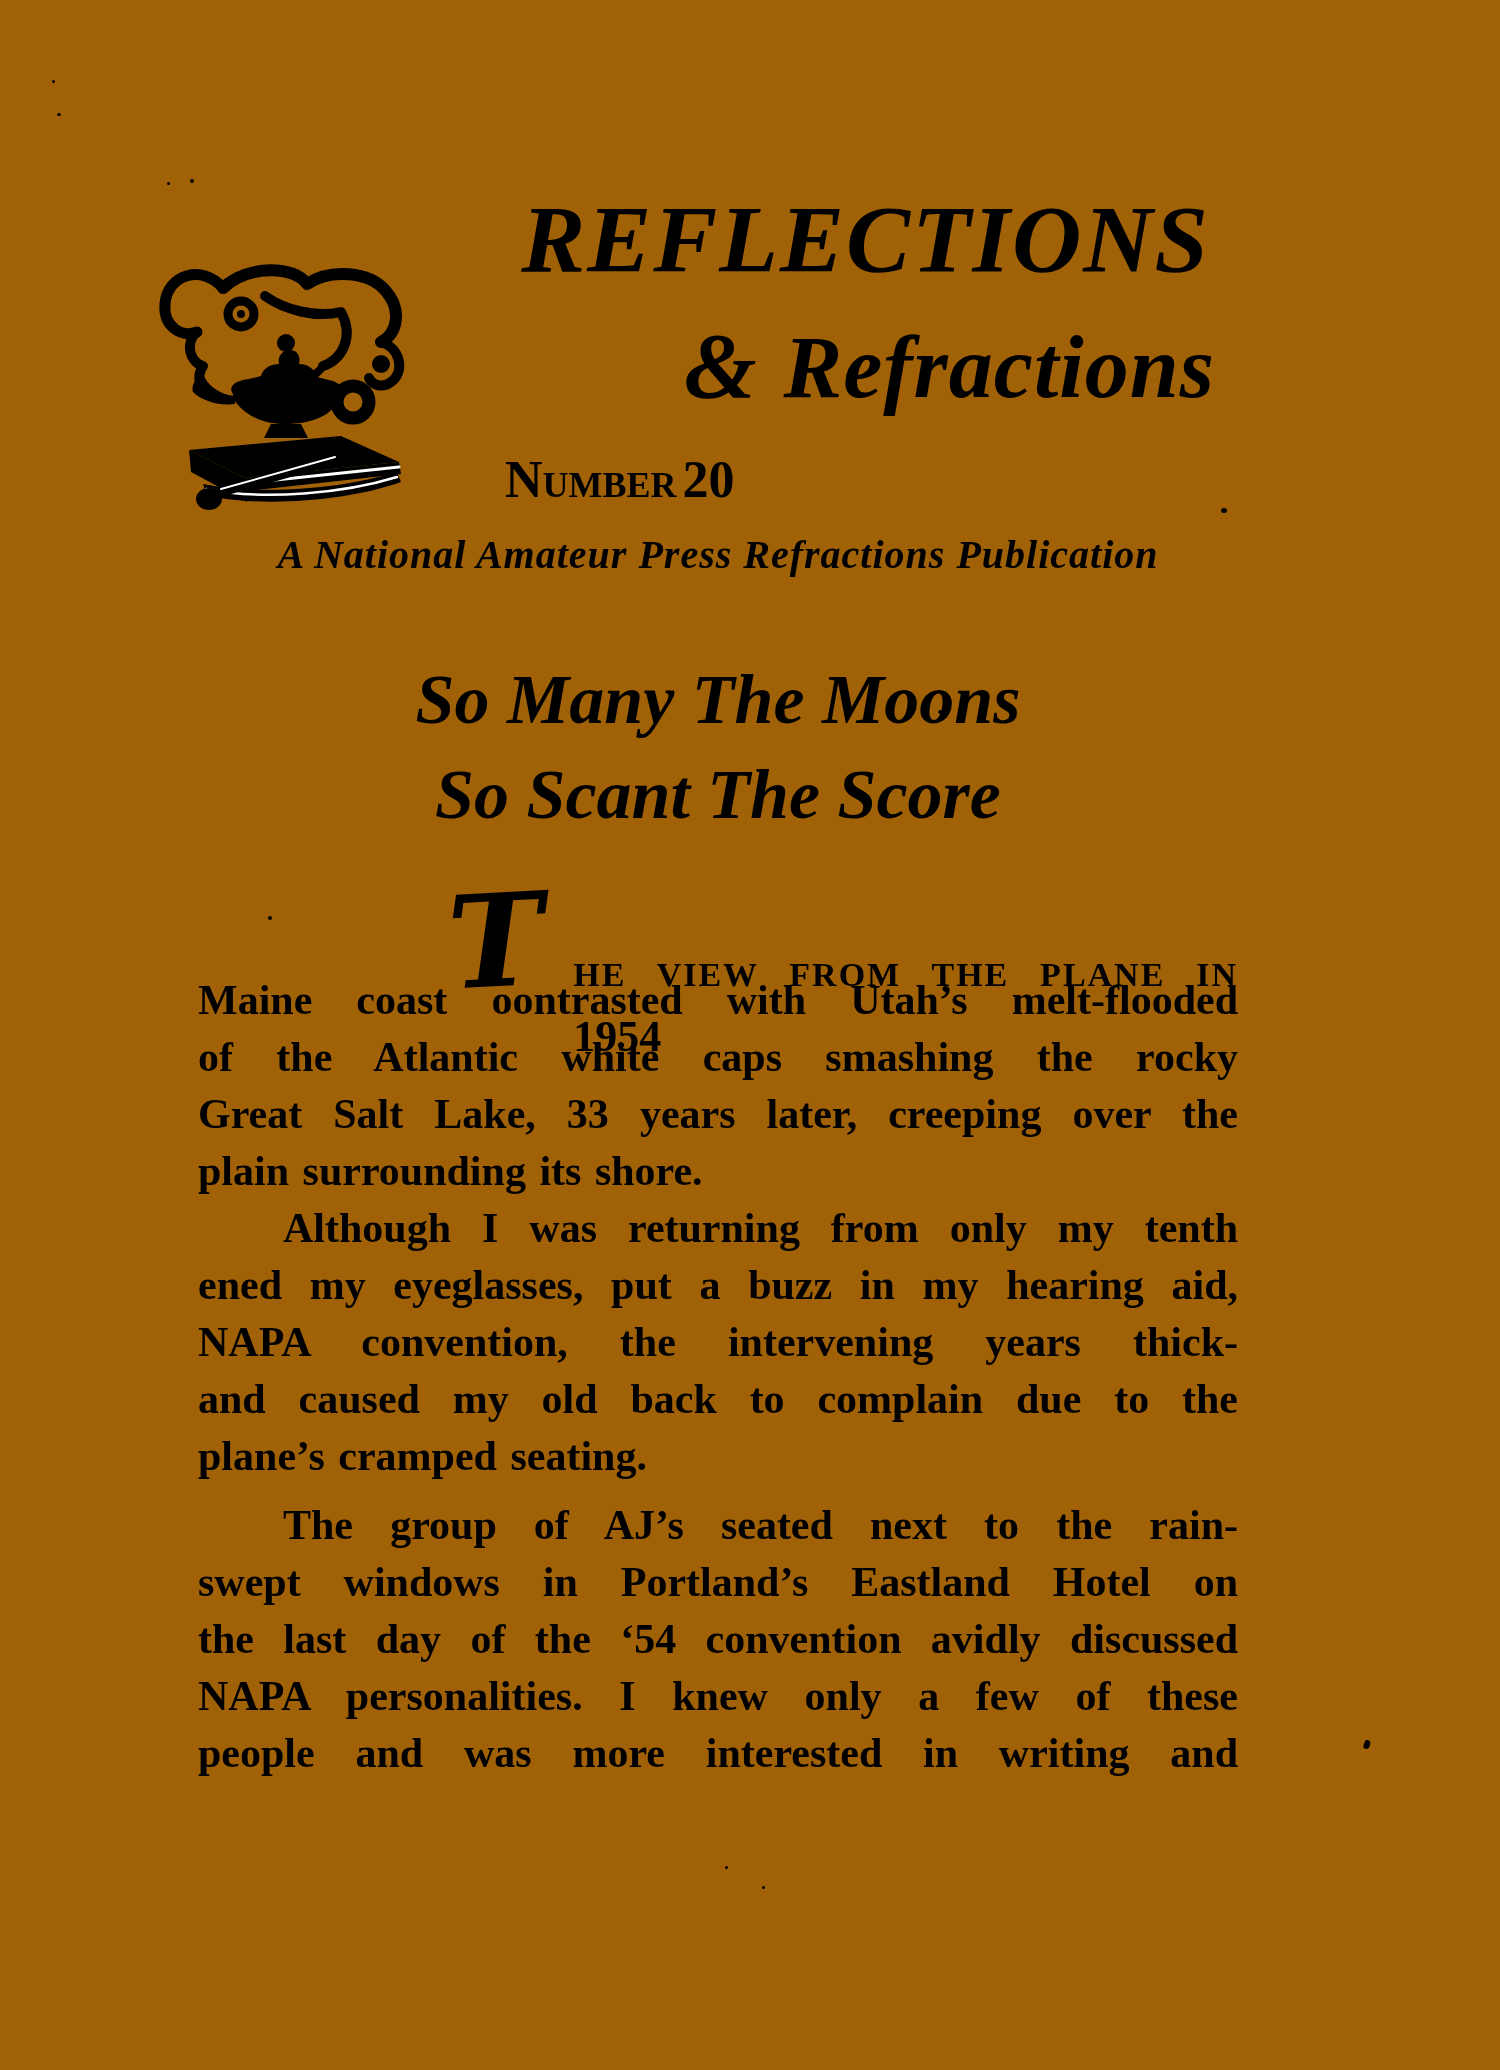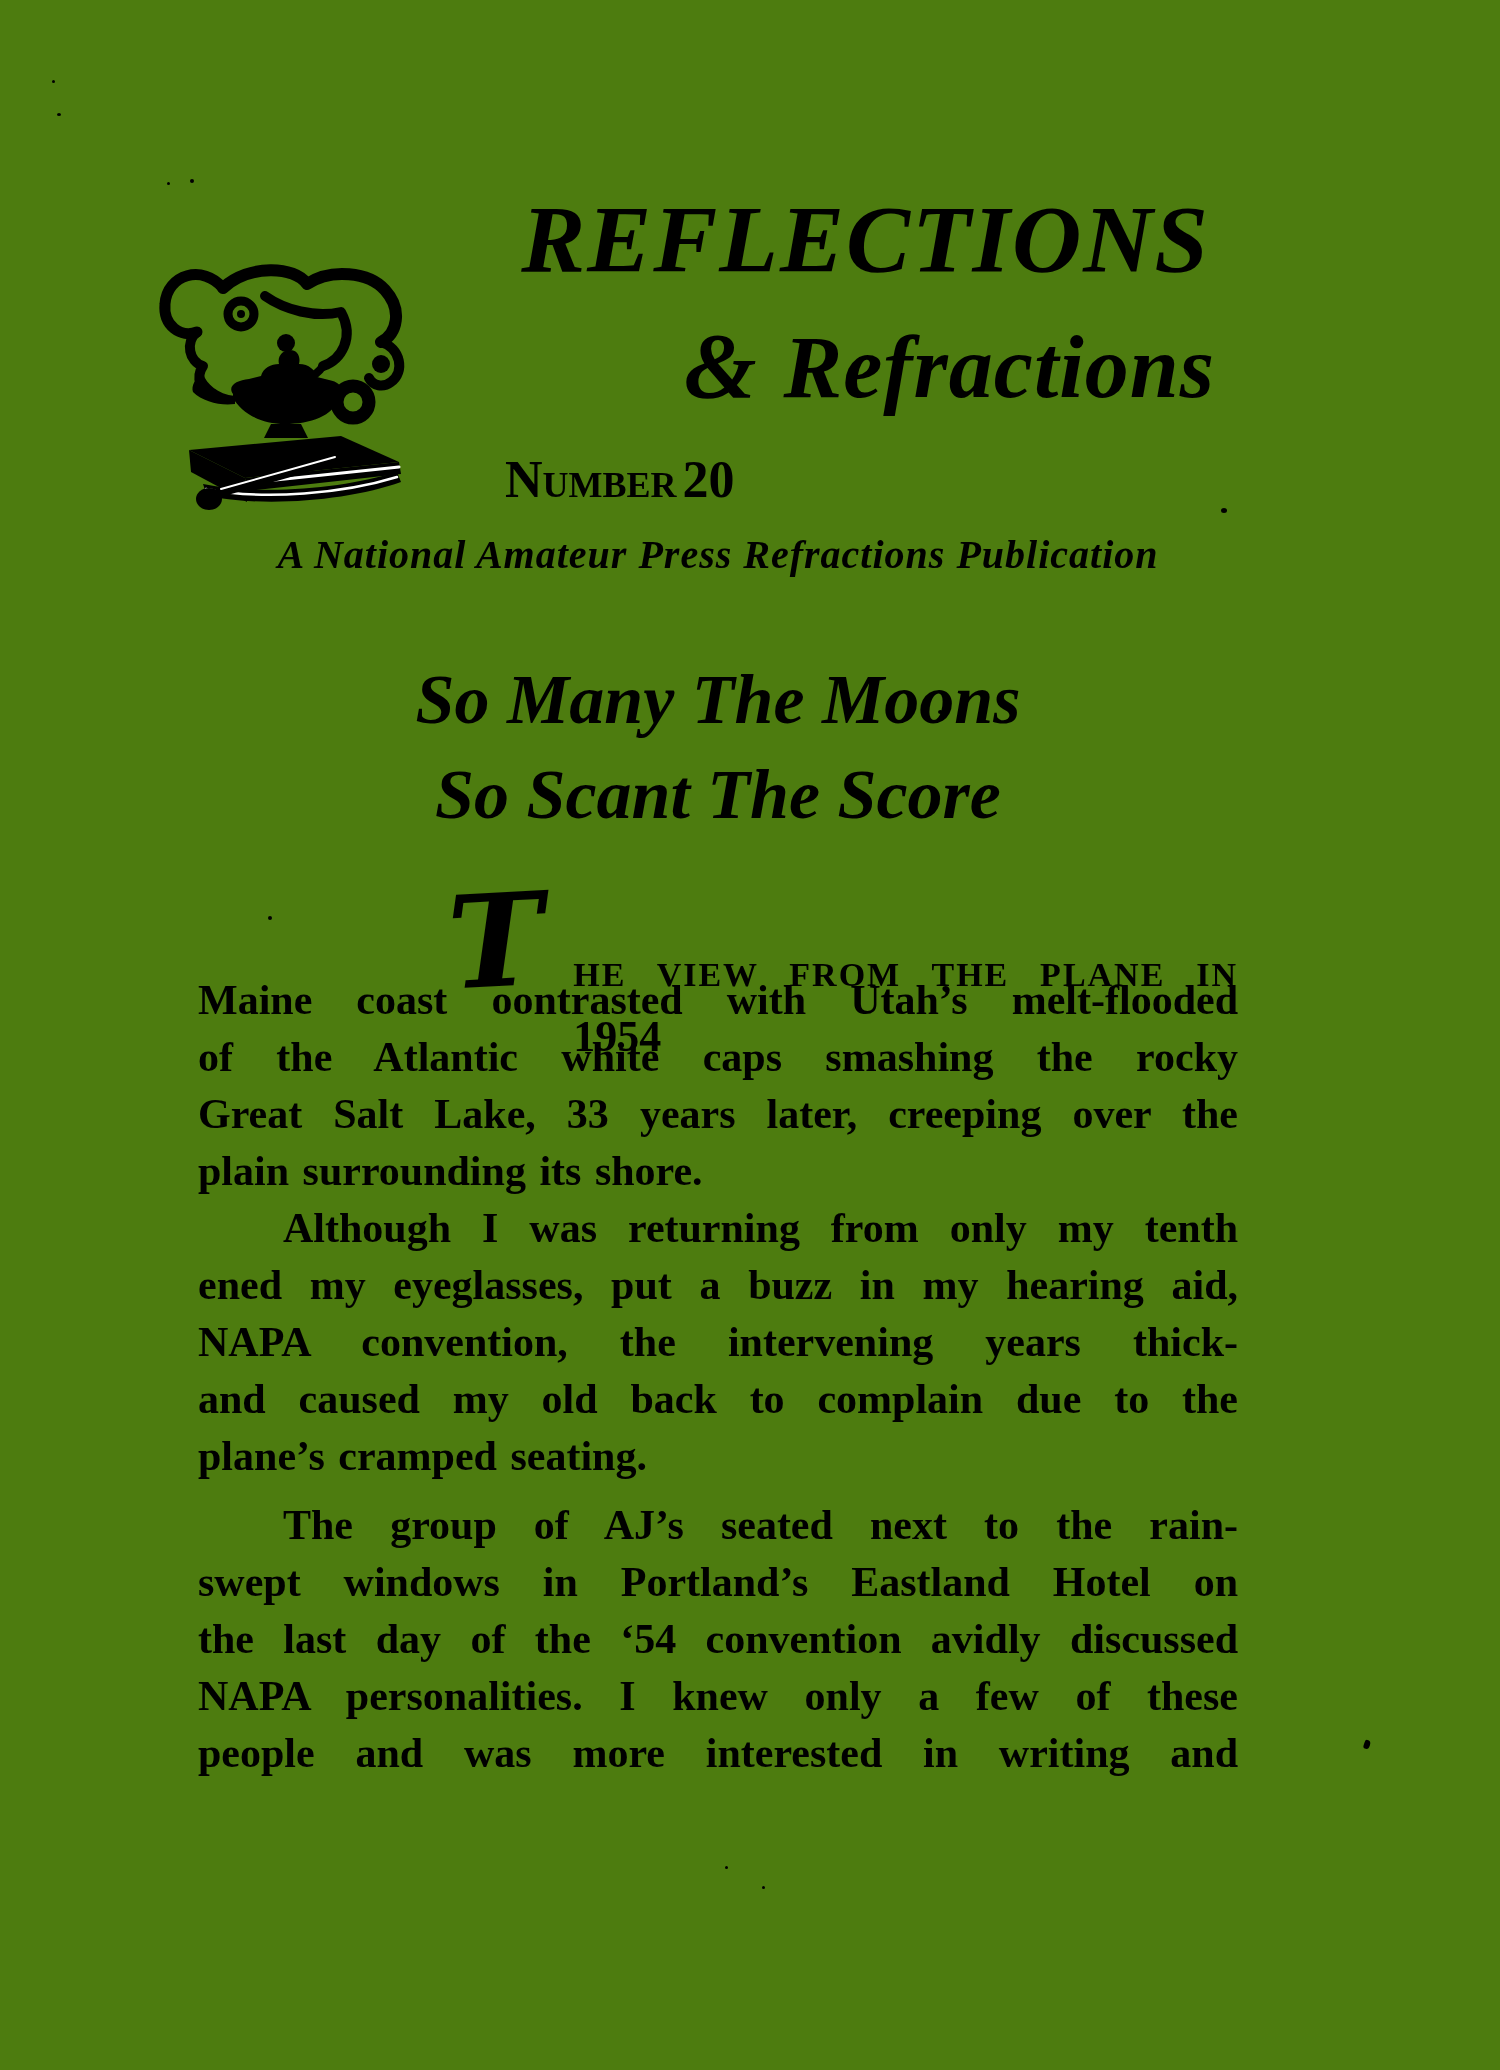--- a/index.html
+++ b/index.html
@@ -1,20 +1,20 @@
 <!DOCTYPE html>
 <html><head>
 <meta charset="utf-8">
 <style>
   html,body{margin:0;padding:0;background:#777;}
   .page{
     position:relative;
     width:1500px;height:2070px;
     margin:0 auto;
-    background:#4d7c0f;
+    background:#a16207;
     color:#000;
     font-family:"Liberation Serif", serif;
     overflow:hidden;
   }
   
   .mast-line1{
     position:absolute;left:380px;top:190px;width:830px;
     text-align:right;
     font-family:"Liberation Serif", serif;
     font-style:italic;font-weight:bold;

